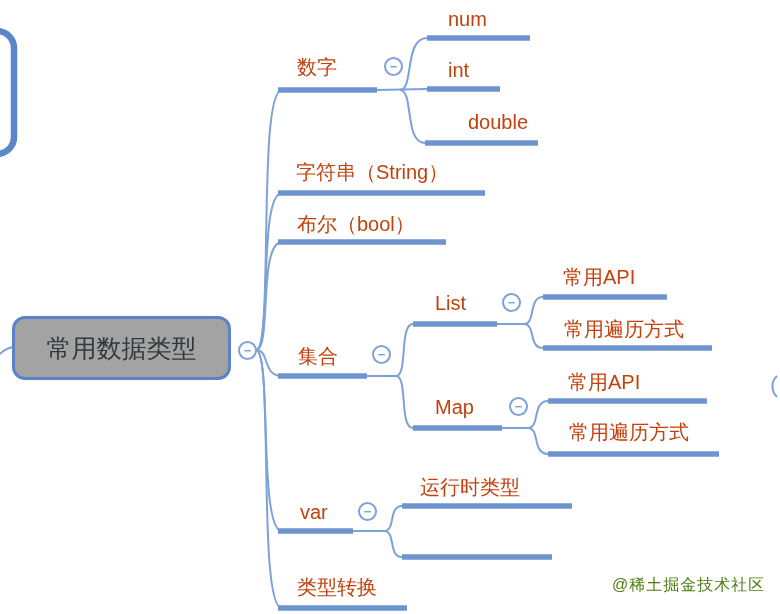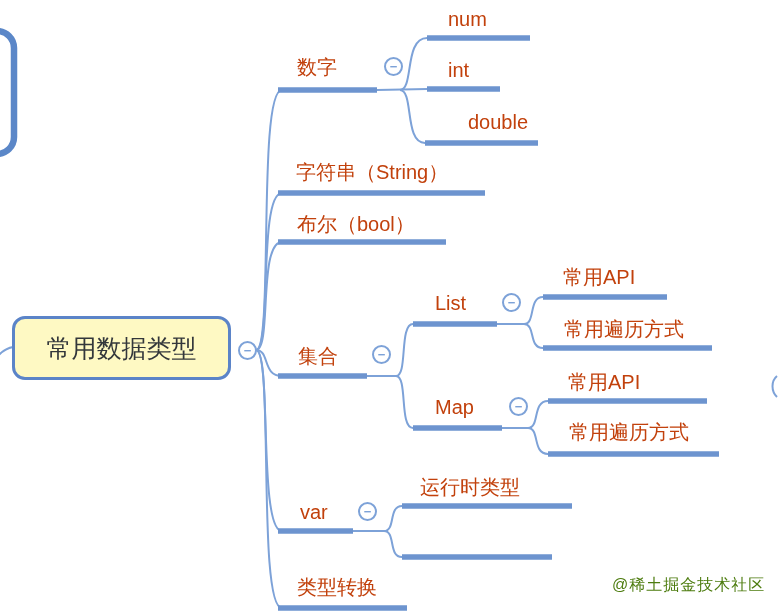--- a/index.html
+++ b/index.html
@@ -18,21 +18,21 @@
     font-weight:500;
     color:#c2410c;
     white-space:nowrap;
     cursor:default;
   }
   .root-node{
     position:absolute;
     left:12px;top:316px;
     width:219px;height:64px;
     box-sizing:border-box;
-    background:#fef9c3;
+    background:#a3a3a3;
     border:3.5px solid #5b84c8;
     border-radius:13px;
     display:flex;align-items:center;justify-content:center;
   }
   .root-node .root-label{
     font-size:25px;
     font-weight:500;
     color:#33373b;
     white-space:nowrap;
   }

